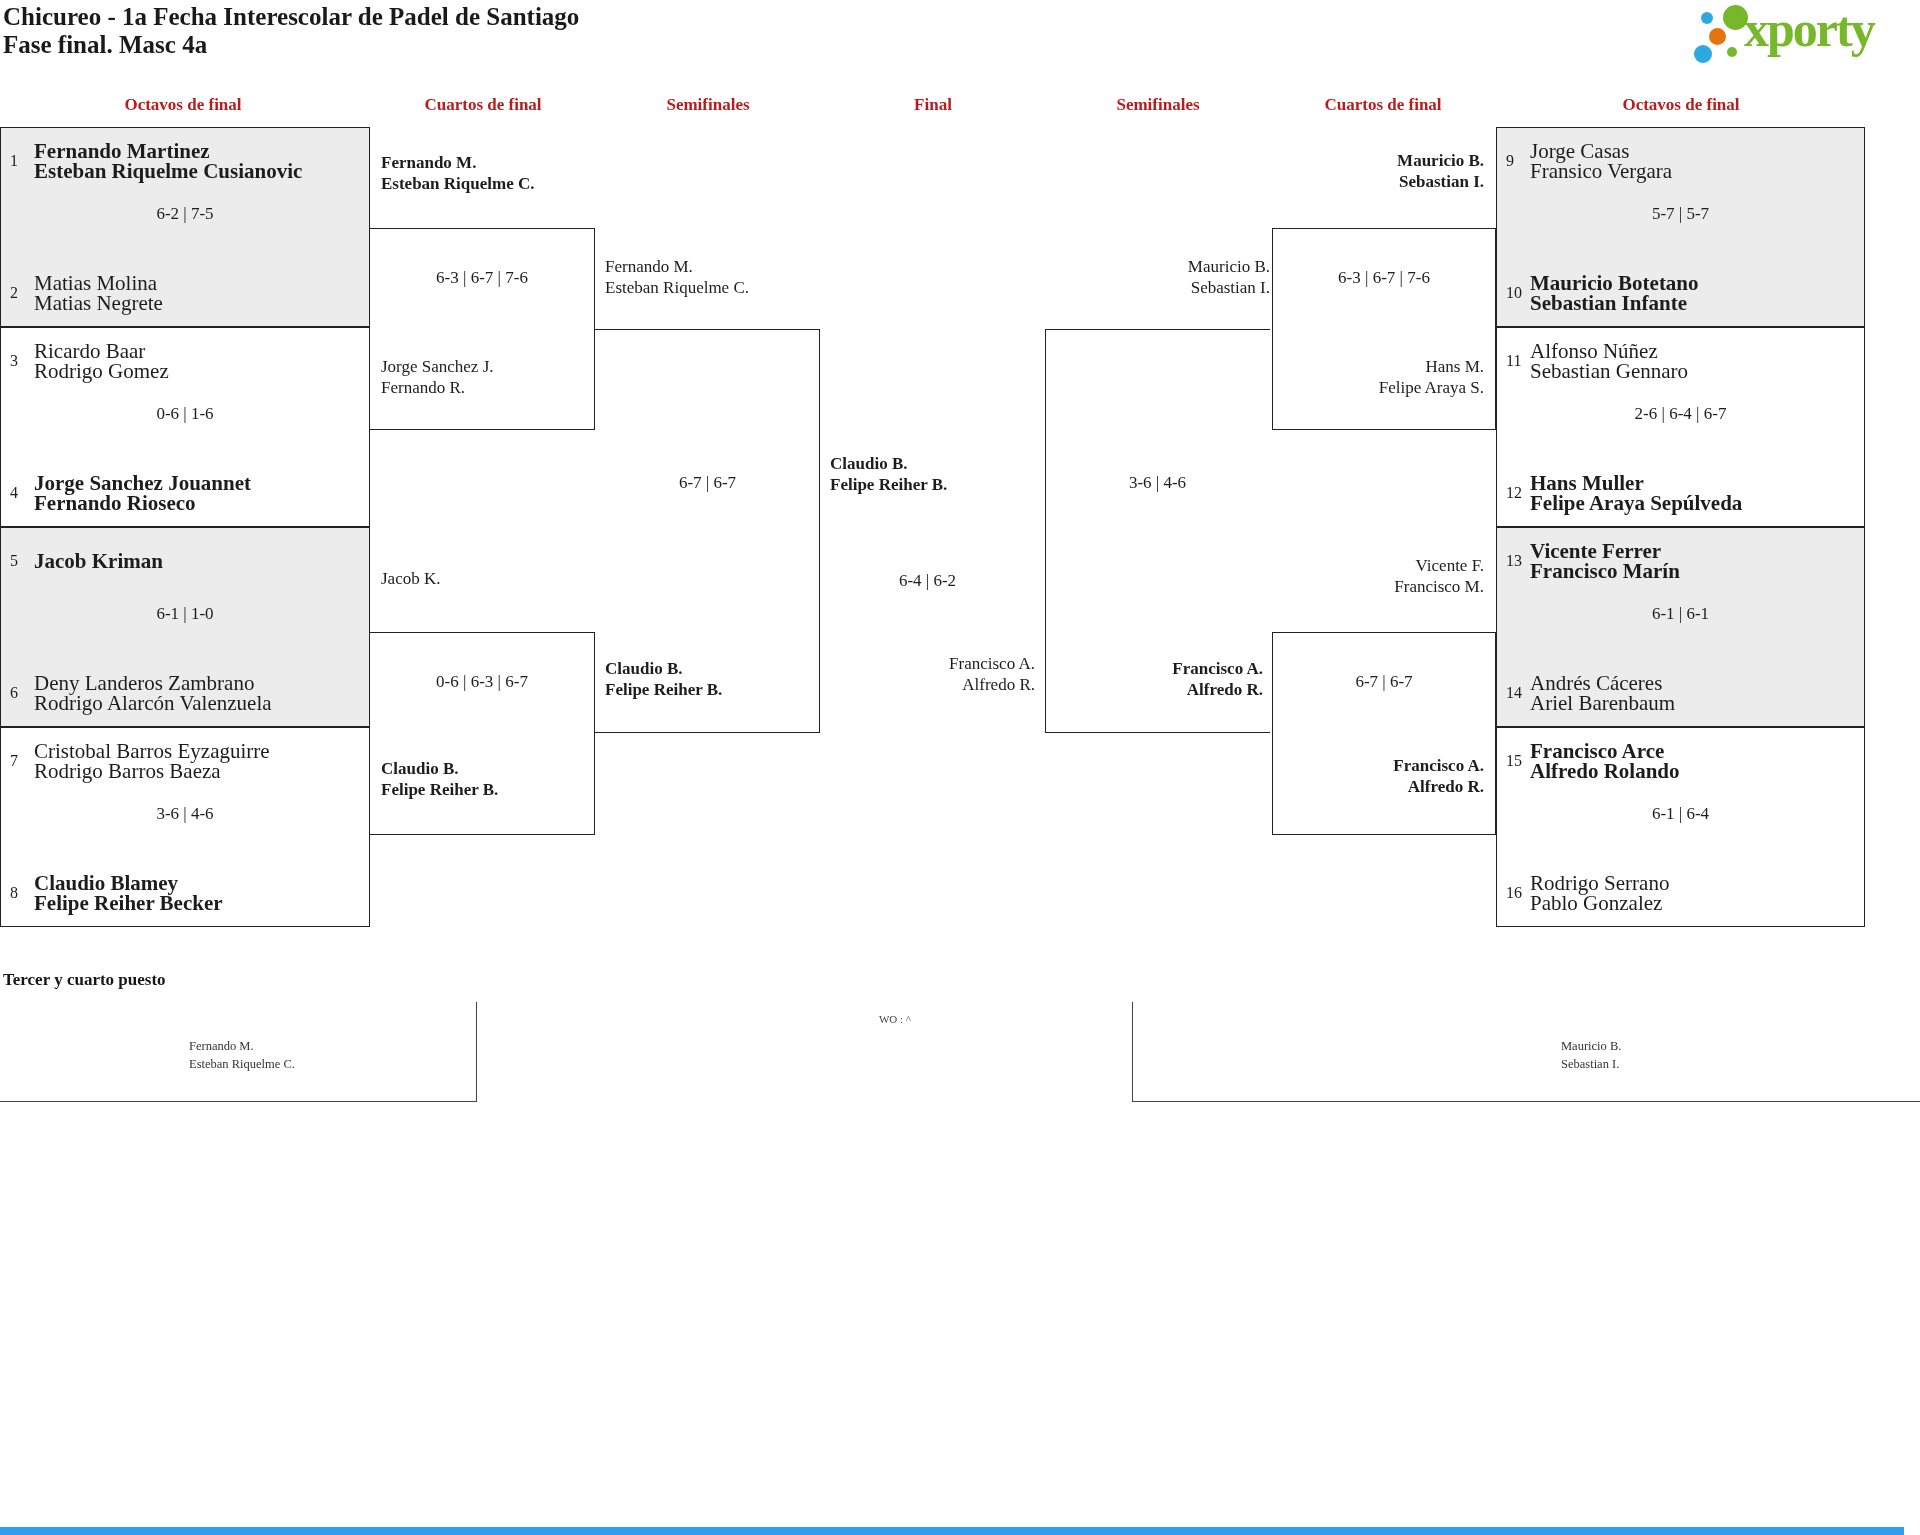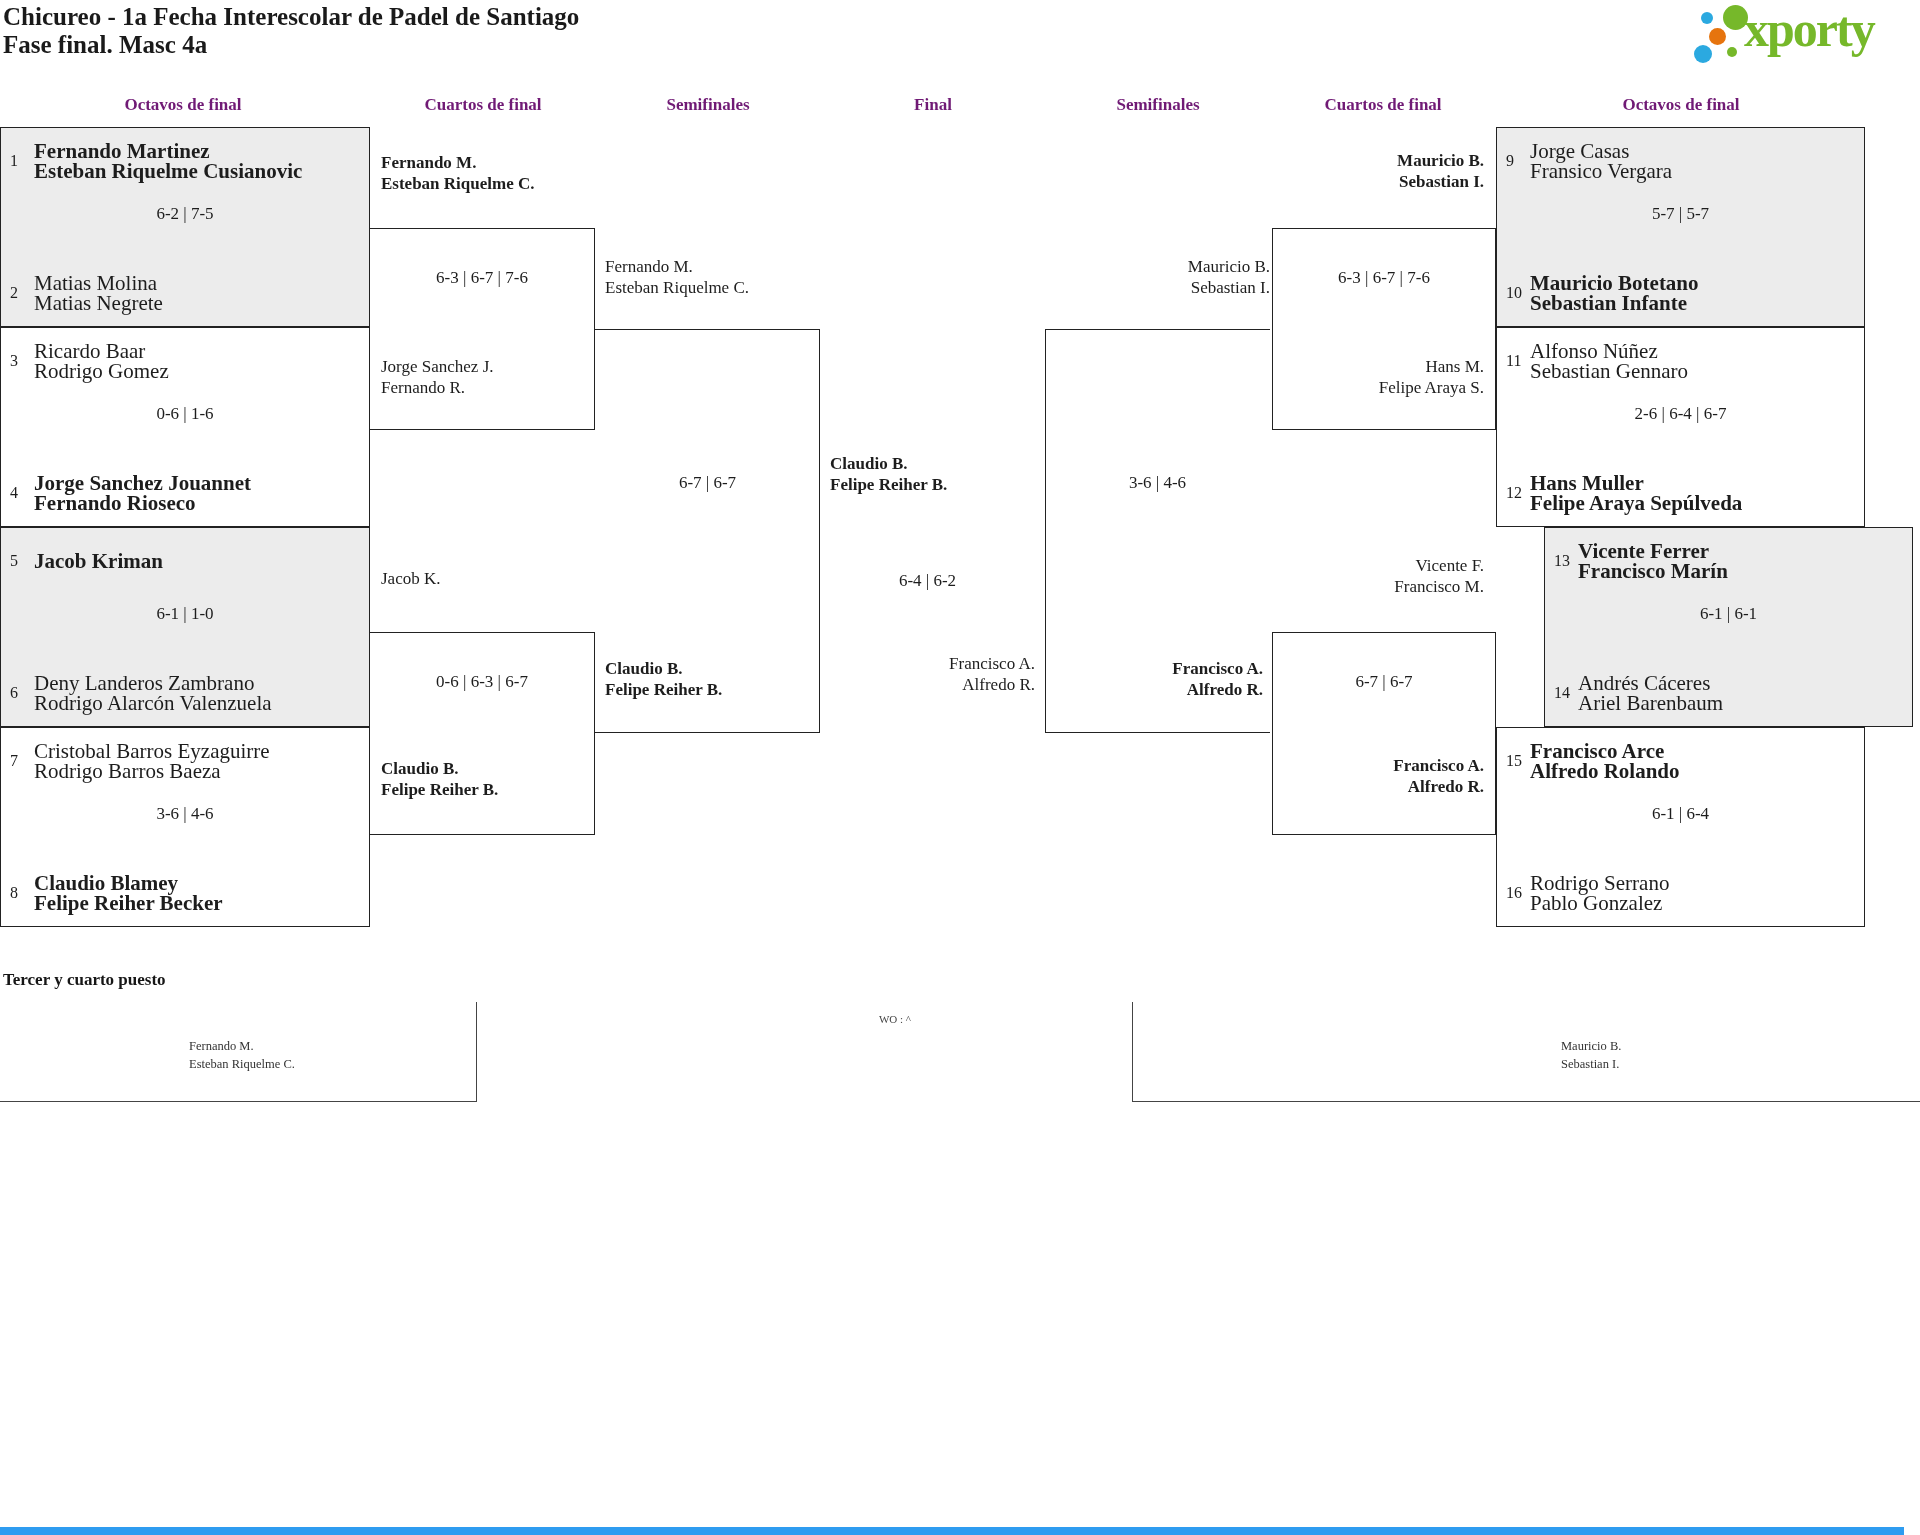--- a/index.html
+++ b/index.html
@@ -2,21 +2,21 @@
 <html><head>
 <meta charset="utf-8">
 <style>
   html,body { margin:0; padding:0; background:#ffffff; }
   .page {
     position:relative; width:1920px; height:1535px; overflow:hidden;
     background:#ffffff; font-family:Liberation Serif, serif;
     color:#1d1d1d;
   }
   .title { position:absolute; left:3px; top:3px; font-size:25px; font-weight:700; line-height:28px; color:#1a1a1a; }
-  .colh { position:absolute; top:95px; width:220px; text-align:center; font-size:17px; font-weight:600; color:#701a75; }
+  .colh { position:absolute; top:95px; width:220px; text-align:center; font-size:17px; font-weight:600; color:#b91c1c; }
 
   
   .box { position:absolute; width:370px; height:200px; border:1px solid #222; box-sizing:border-box; background:#ffffff; }
   .box.gray { background:#ececec; }
   .team { position:absolute; left:9px; right:6px; display:flex; align-items:center; height:50px; }
   .team.t1 { top:8px; }
   .team.t2 { top:140px; }
   .seed { flex:0 0 24px; width:24px; font-size:16px; color:#1d1d1d; }
   .names { font-size:21px; line-height:20px; color:#1d1d1d; }
   .b { font-weight:700; }
@@ -172,21 +172,21 @@
     <div class="score">2-6 | 6-4 | 6-7</div>
     <div class="team t2">
       <span class="seed">12</span>
       <div class="names b">
         <div>Hans Muller</div>
         <div>Felipe Araya Sepúlveda</div>
       </div>
     </div>
   </div>
 
-  <div class="box gray" style="left:1496px;top:527px;width:369px;margin-left:48px;">
+  <div class="box gray" style="left:1496px;top:527px;width:369px;">
     <div class="team t1">
       <span class="seed">13</span>
       <div class="names b">
         <div>Vicente Ferrer</div>
         <div>Francisco Marín</div>
       </div>
     </div>
     <div class="score">6-1 | 6-1</div>
     <div class="team t2">
       <span class="seed">14</span>

